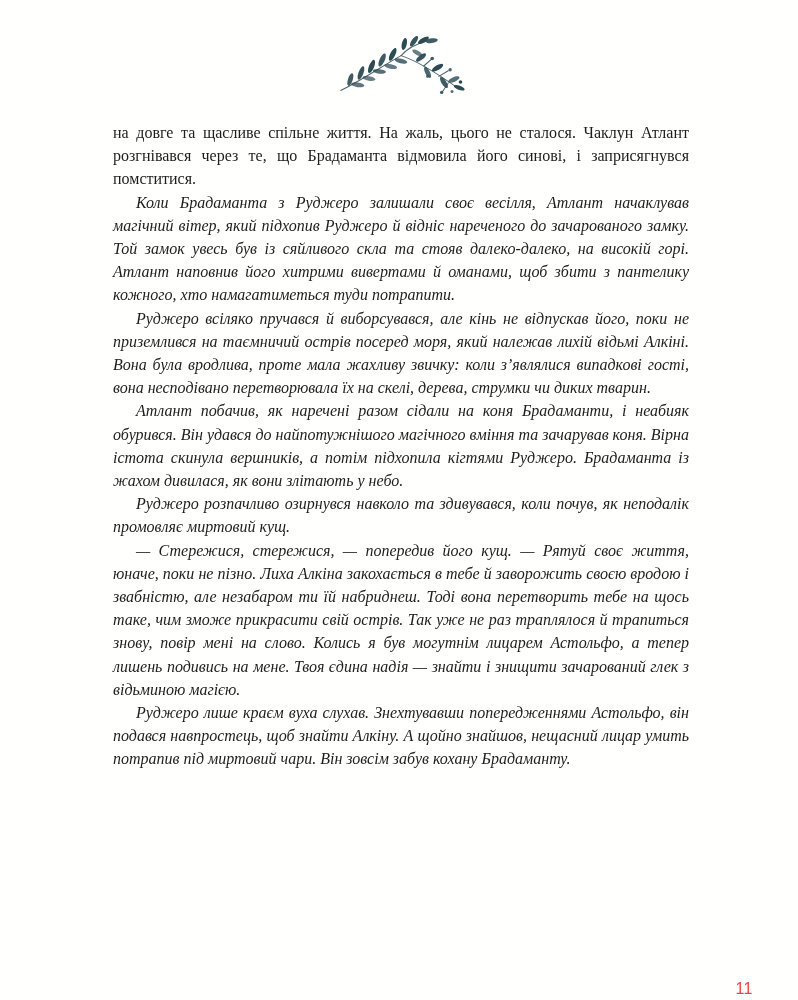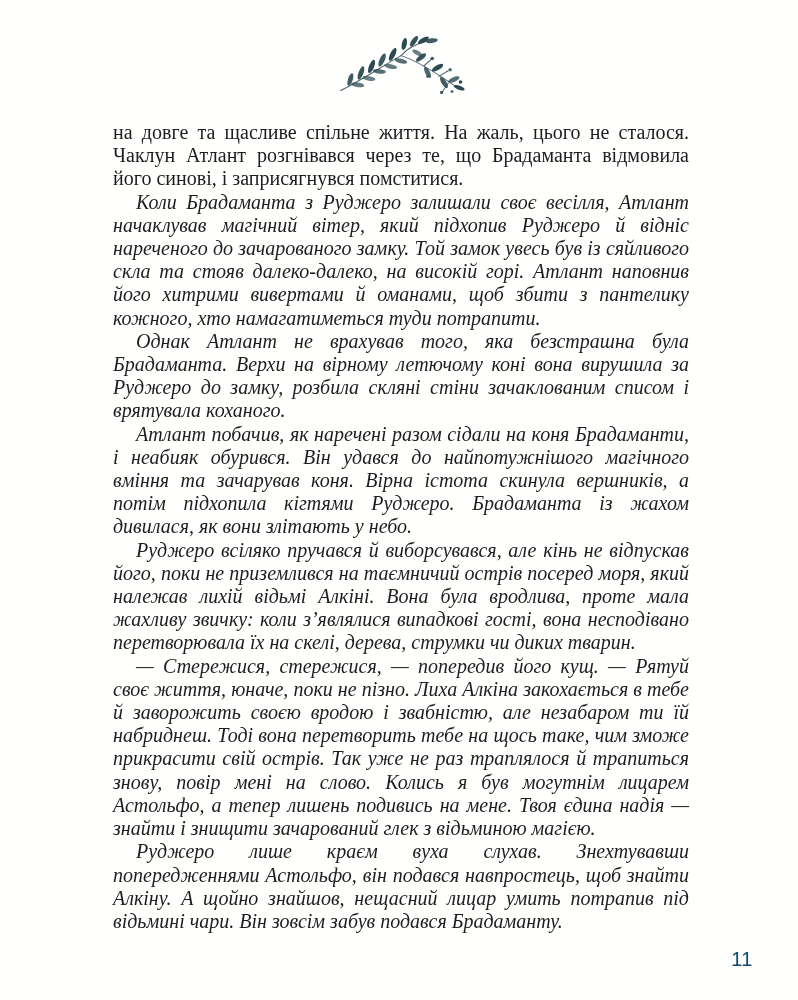--- a/index.html
+++ b/index.html
@@ -20,36 +20,36 @@
     position: absolute;
     left: 337px; top: 36px;
     width: 132px; height: 60px;
     color: var(--accent);
   }
   .ornament svg { display: block; width: 100%; height: 100%; }
   .text-block {
     position: absolute;
     left: 113px; top: 121px;
     width: 576px;
-    font-size: 20px;
+    font-size: 16px;
     line-height: 23.2px;
     color: var(--ink);
     text-align: justify;
     hyphens: auto;
     -webkit-hyphens: auto;
   }
   .text-block p.para { margin: 0; padding: 0; }
   .text-block p.para.indent { text-indent: 23px; font-style: italic; }
   .page-number {
     position: absolute;
-    top: 948px; right: 45px;
+    top: 980px; right: 45px;
     font-family: "Liberation Sans", sans-serif;
-    font-size: 20px;
+    font-size: 16px;
     letter-spacing: 0.5px;
-    color: #0c4a6e;
+    color: #ef4444;
   }
 </style>
 </head>
 <body>
 
 <div class="page">
 
   <div class="ornament">
     <svg viewBox="0 0 140 62" xmlns="http://www.w3.org/2000/svg" aria-hidden="true">
 
@@ -94,22 +94,22 @@
         <circle cx="122" cy="58" r="1.6" opacity="0.8"></circle>
         <circle cx="96" cy="42" r="1.6" opacity="0.75"></circle>
       </g>
     </svg>
   </div>
 
   <div class="text-block">
 
   <p class="para" lang="uk">на довге та щасливе спільне життя. На жаль, цього не сталося. Чаклун Атлант розгнівався через те, що Брадаманта відмовила його синові, і заприсягнувся помститися.</p>
       <p class="para indent" lang="uk">Коли Брадаманта з Руджеро залишали своє весілля, Атлант начаклував магічний вітер, який підхопив Руджеро й відніс нареченого до зачарованого замку. Той замок увесь був із сяйливого скла та стояв далеко-далеко, на високій горі. Атлант наповнив його хитрими вивертами й оманами, щоб збити з пантелику кожного, хто намагатиметься туди потрапити.</p>
-      <p class="para indent" lang="uk">Однак Атлант не врахував того, яка безстрашна була Брадаманта. Верхи на вірному летючому коні вона вирушила за Руджеро до замку, розбила скляні стіни зачаклованим списом і врятувала коханого.</p>
+      <p class="para indent" lang="uk">Руджеро всіляко пручався й виборсувався, але кінь не відпускав його, поки не приземлився на таємничий острів посеред моря, який належав лихій відьмі Алкіні. Вона була вродлива, проте мала жахливу звичку: коли з’являлися випадкові гості, вона несподівано перетворювала їх на скелі, дерева, струмки чи диких тварин.</p>
       <p class="para indent" lang="uk">Атлант побачив, як наречені разом сідали на коня Брадаманти, і неабияк обурився. Він удався до найпотужнішого магічного вміння та зачарував коня. Вірна істота скинула вершників, а потім підхопила кігтями Руджеро. Брадаманта із жахом дивилася, як вони злітають у небо.</p>
-      <p class="para indent" lang="uk">Руджеро всіляко пручався й виборсувався, але кінь не відпускав його, поки не приземлився на таємничий острів посеред моря, який належав лихій відьмі Алкіні. Вона була вродлива, проте мала жахливу звичку: коли з’являлися випадкові гості, вона несподівано перетворювала їх на скелі, дерева, струмки чи диких тварин.</p>
+      <p class="para indent" lang="uk">Руджеро розпачливо озирнувся навколо та здивувався, коли почув, як неподалік промовляє миртовий кущ.</p>
       <p class="para indent" lang="uk">— Стережися, стережися, — попередив його кущ. — Рятуй своє життя, юначе, поки не пізно. Лиха Алкіна закохається в тебе й заворожить своєю вродою і звабністю, але незабаром ти їй набриднеш. Тоді вона перетворить тебе на щось таке, чим зможе прикрасити свій острів. Так уже не раз траплялося й трапиться знову, повір мені на слово. Колись я був могутнім лицарем Астольфо, а тепер лишень подивись на мене. Твоя єдина надія — знайти і знищити зачарований глек з відьминою магією.</p>
-      <p class="para indent" lang="uk">Руджеро лише краєм вуха слухав. Знехтувавши попередженнями Астольфо, він подався навпростець, щоб знайти Алкіну. А щойно знайшов, нещасний лицар умить потрапив під відьмині чари. Він зовсім забув подався Брадаманту.</p>
+      <p class="para indent" lang="uk">Руджеро лише краєм вуха слухав. Знехтувавши попередженнями Астольфо, він подався навпростець, щоб знайти Алкіну. А щойно знайшов, нещасний лицар умить потрапив під миртовий чари. Він зовсім забув кохану Брадаманту.</p>
     </div>
 
   <div class="page-number">11</div>
 
 </div>
 
 </body></html>

